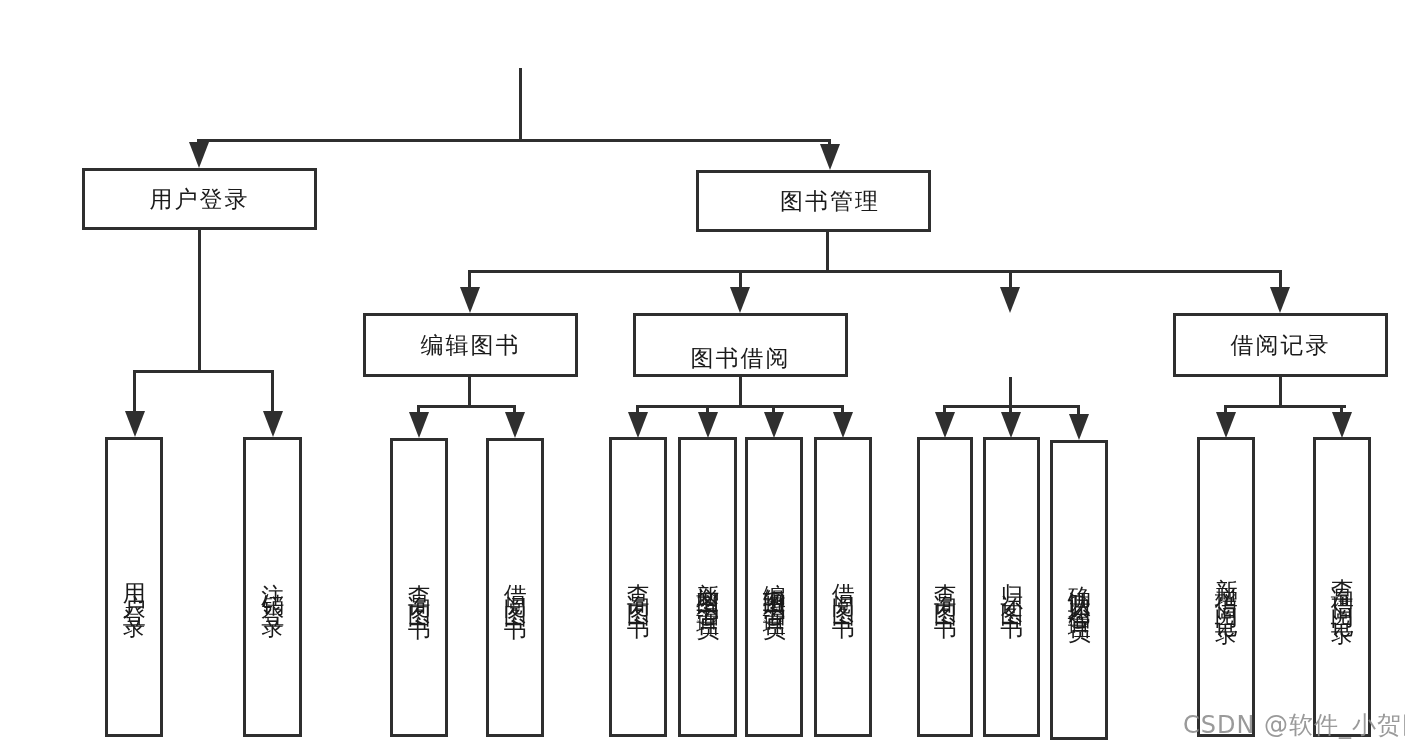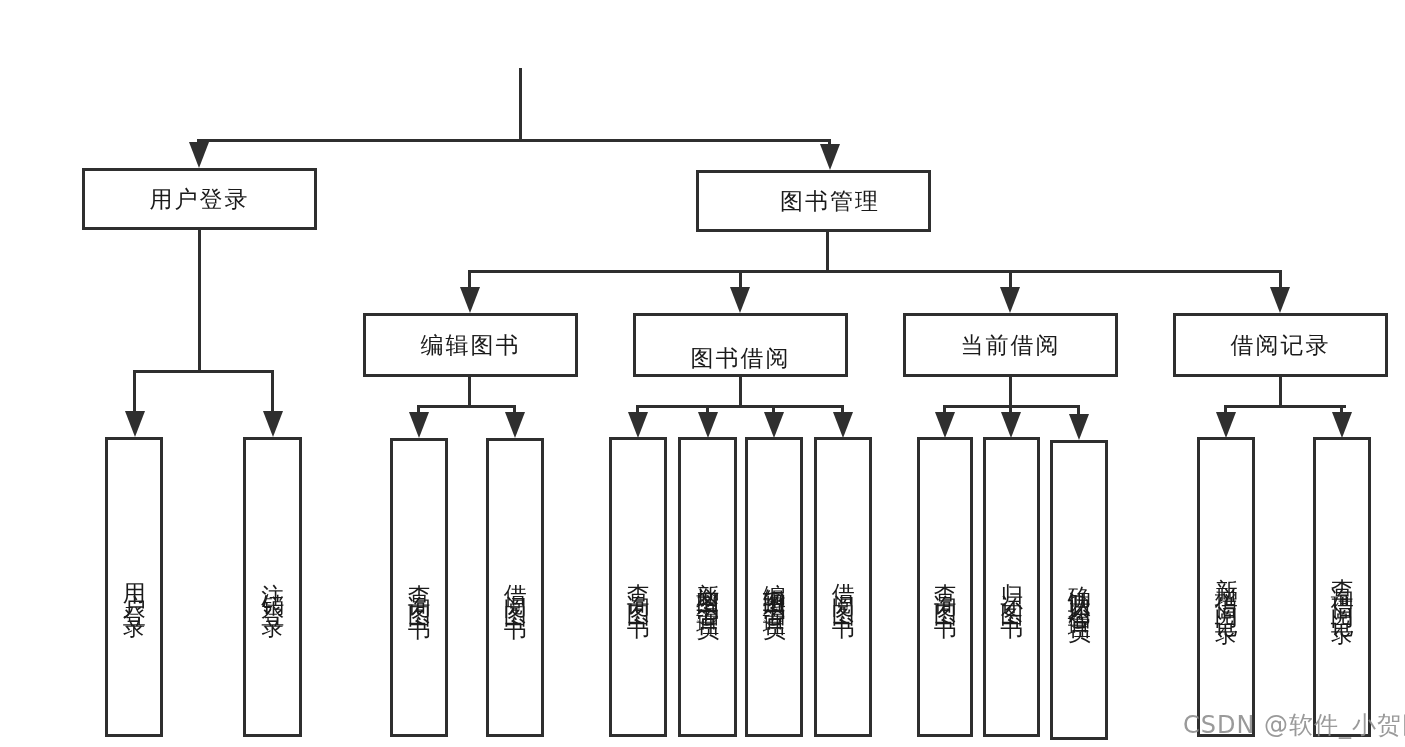--- a/index.html
+++ b/index.html
@@ -88,23 +88,20 @@
   <div class="arrow" style="left:1000px;top:287px;"></div>
   <div class="vline" style="left:1279px;top:270px;height:20px;"></div>
   <div class="arrow" style="left:1270px;top:287px;"></div>
 
   <div class="box hbox" style="left:363px;top:313px;width:215px;height:64px;">
     <span>编辑图书</span>
   </div>
   <div class="box hbox" style="left:633px;top:313px;width:215px;height:64px;align-items:flex-end;">
     <span>图书借阅</span>
   </div>
-  <div class="box hbox" style="left:903px;top:313px;width:215px;height:64px;">
-    <span>当前借阅</span>
-  </div>
   <div class="box hbox" style="left:1173px;top:313px;width:215px;height:64px;">
     <span>借阅记录</span>
   </div>
 
   <div class="vline" style="left:468px;top:377px;height:31px;"></div>
   <div class="hline" style="left:418px;top:405px;width:98px;"></div>
   <div class="vline" style="left:417px;top:405px;height:12px;"></div>
   <div class="arrow" style="left:409px;top:412px;"></div>
   <div class="vline" style="left:513px;top:405px;height:12px;"></div>
   <div class="arrow" style="left:505px;top:412px;"></div>

